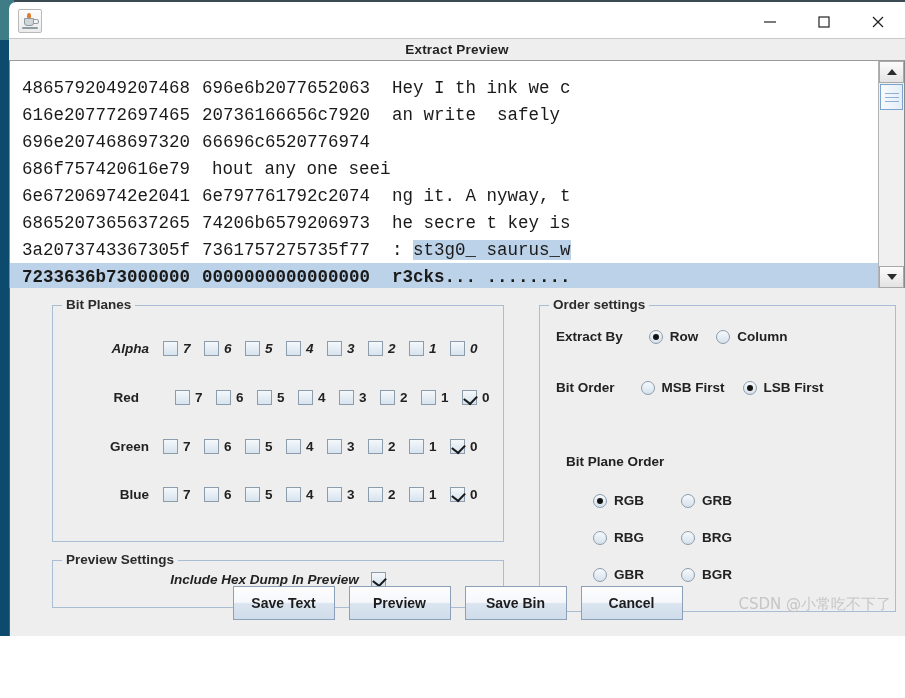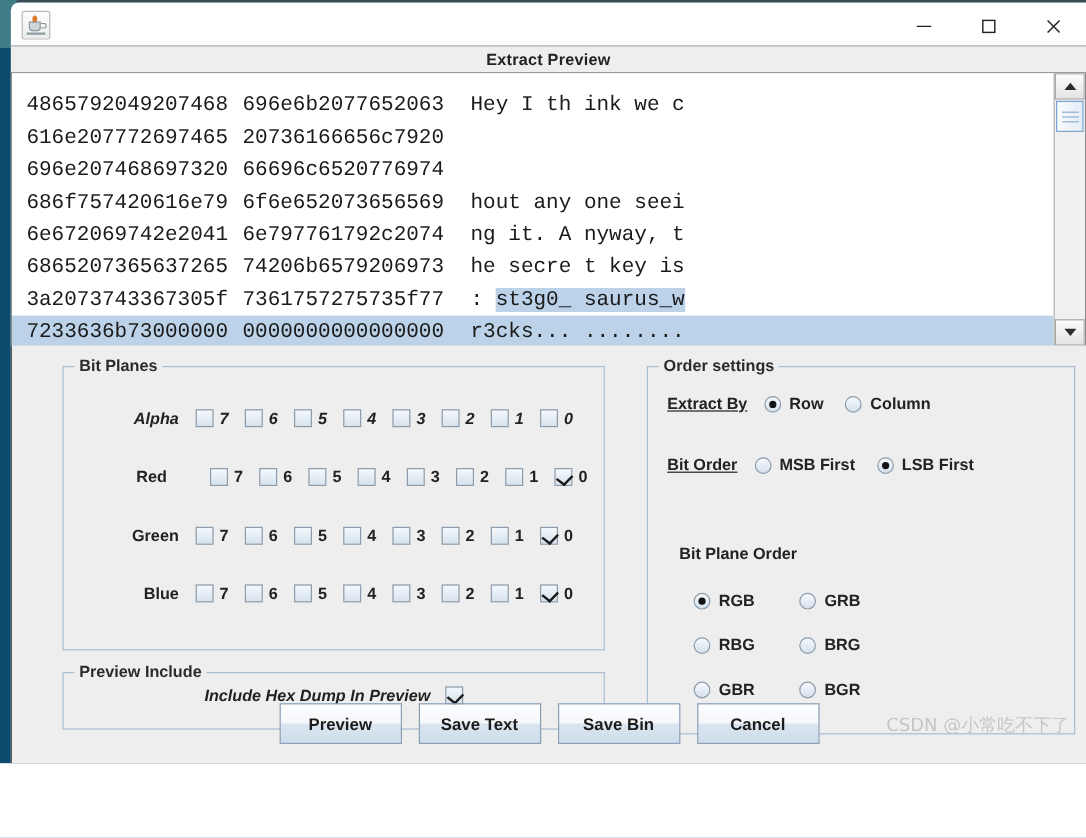--- a/index.html
+++ b/index.html
@@ -126,21 +126,21 @@
     align-items: center;
     font-family: "Liberation Mono", "DejaVu Sans Mono", monospace;
     font-size: 17.5px;
     color: #1a1a1a;
     white-space: pre;
     letter-spacing: 0px;
   }
   .hexrow .hexcell { padding-left: 12px; }
   .hexrow .ascii-pad { width: 22px; }
   .hexrow .ascii { padding-left: 0px; }
-  .hexrow.sel { background: #bcd2e8; }
+  .hexrow.sel { background: #bcd2e8; font-weight: bold; }
   .hexrow .sel-seg { background: #bcd2e8; }
 
   
   .vscroll {
     position: absolute;
     right: 0; top: 0; width: 26px; bottom: 0;
     background: #f0f0f0;
     border-left: 1px solid #b4b4b4;
   }
   .vscroll .arrow {
@@ -257,22 +257,21 @@
     font-size: 13.5px; font-weight: bold; color: #222; font-style: italic;
   }
 
   
   .ord-row {
     position: absolute;
     display: flex; align-items: center;
   }
   .ord-label {
     font-size: 13.5px; font-weight: bold; color: #222;
-    margin-right: 14px;
-    text-decoration: underline;
+    margin-right: 26px;
   }
   .radio-item {
     display: flex; align-items: center;
     margin-right: 18px;
   }
   .radio {
     position: relative;
     width: 14px; height: 14px;
     border-radius: 50%;
     background: linear-gradient(#f6f9fc, #d5e1ec);
@@ -293,21 +292,21 @@
     white-space: nowrap;
   }
 
   .bpo-title {
     position: absolute;
     left: 26px; top: 148px;
     font-size: 13.5px; font-weight: bold; color: #222;
   }
   .bpo-grid {
     position: absolute;
-    left: 38px; top: 176px;
+    left: 53px; top: 176px;
     width: 300px;
   }
   .bpo-grid .bpo-line {
     display: flex;
     height: 37px;
     align-items: center;
   }
   .bpo-grid .bpo-cell {
     width: 88px;
     display: flex; align-items: center;
@@ -379,23 +378,23 @@
     </div>
   </div>
 
   <div class="header-strip">
     <span class="title">Extract Preview</span>
   </div>
 
   <div class="textarea-wrap">
     <div class="hexview" id="hexview">
         <div class="hexrow"><span class="hexcell">4865792049207468</span><span class="hexcell">696e6b2077652063</span><span class="ascii-pad"></span><span class="hexcell ascii">Hey I th ink we c</span></div>
-        <div class="hexrow"><span class="hexcell">616e207772697465</span><span class="hexcell">20736166656c7920</span><span class="ascii-pad"></span></div>
+        <div class="hexrow"><span class="hexcell">616e207772697465</span><span class="hexcell">20736166656c7920</span><span class="ascii-pad"></span><span class="hexcell ascii">an write  safely </span></div>
         <div class="hexrow"><span class="hexcell">696e207468697320</span><span class="hexcell">66696c6520776974</span><span class="ascii-pad"></span></div>
-        <div class="hexrow"><span class="hexcell">686f757420616e79</span><span class="hexcell">6f6e652073656569</span><span class="ascii-pad"></span><span class="hexcell ascii">hout any one seei</span></div>
+        <div class="hexrow"><span class="hexcell">686f757420616e79</span><span class="ascii-pad"></span><span class="hexcell ascii">hout any one seei</span></div>
         <div class="hexrow"><span class="hexcell">6e672069742e2041</span><span class="hexcell">6e797761792c2074</span><span class="ascii-pad"></span><span class="hexcell ascii">ng it. A nyway, t</span></div>
         <div class="hexrow"><span class="hexcell">6865207365637265</span><span class="hexcell">74206b6579206973</span><span class="ascii-pad"></span><span class="hexcell ascii">he secre t key is</span></div>
         <div class="hexrow"><span class="hexcell">3a2073743367305f</span><span class="hexcell">7361757275735f77</span><span class="ascii-pad"></span><span class="hexcell ascii">: </span><span class="sel-seg">st3g0_ saurus_w</span></div>
         <div class="hexrow sel"><span class="hexcell">7233636b73000000</span><span class="hexcell">0000000000000000</span><span class="ascii-pad"></span><span class="hexcell ascii">r3cks...</span><span> ........</span></div>
         <div class="hexrow"><span class="hexcell">0000000000000000</span><span class="hexcell">0000000000000000</span><span class="ascii-pad"></span><span class="hexcell ascii">........ ........</span></div>
       </div>
     <div class="vscroll">
       <div class="arrow up">
           <div class="tri-up"></div>
         </div>
@@ -562,21 +561,21 @@
               <div class="bp-item">
                 <span class="cb checked"></span>
                 <span class="bp-num">0</span>
               </div>
             </div>
           </div>
         </div>
     </div>
 
     <div class="panel" id="panel-preview-settings">
-      <div class="legend">Preview Include</div>
+      <div class="legend">Preview Settings</div>
       <div class="pv-row">
         <span class="pv-label">Include Hex Dump In Preview</span>
         <span class="cb checked"></span>
       </div>
     </div>
 
     <div class="panel" id="panel-order">
       <div class="legend">Order settings</div>
 
       <div class="ord-row" style="left:16px; top:23px;">
@@ -632,21 +631,21 @@
             </div>
             <div class="bpo-cell">
               <span class="radio"></span>
               <span class="radio-label">BGR</span>
             </div>
           </div>
         </div>
     </div>
 
     <div class="btnbar" id="btnbar">
+        <div class="btn">Save Text</div>
         <div class="btn">Preview</div>
-        <div class="btn">Save Text</div>
         <div class="btn">Save Bin</div>
         <div class="btn">Cancel</div>
       </div>
 
     <div class="watermark">CSDN @小常吃不下了</div>
   </div>
 </div>
 
 </body></html>

